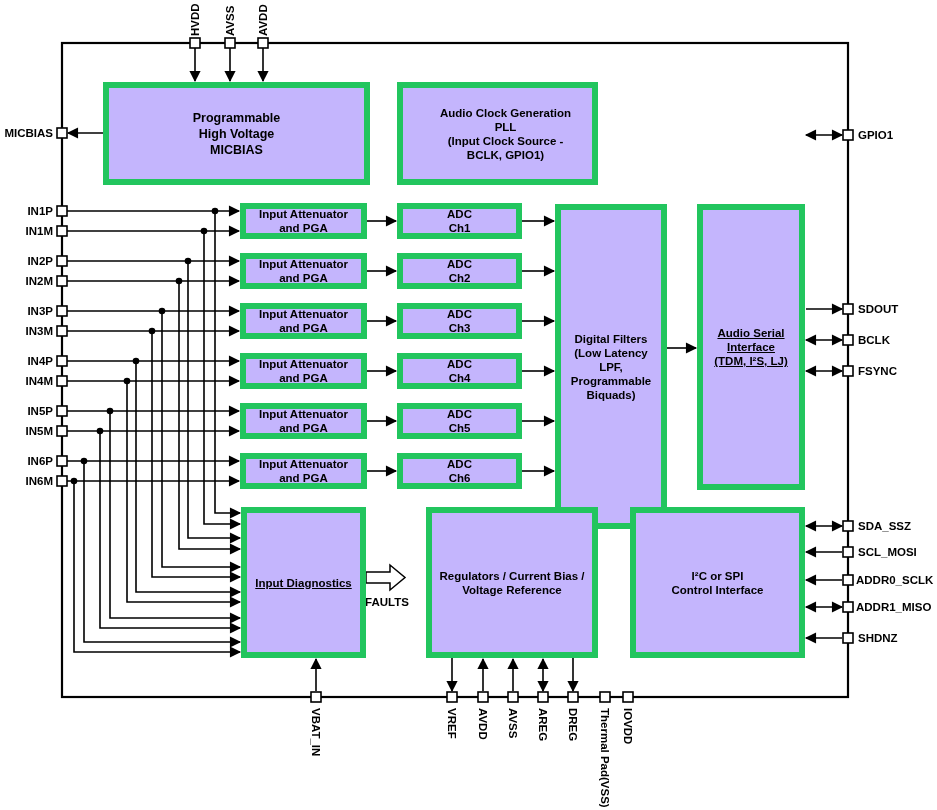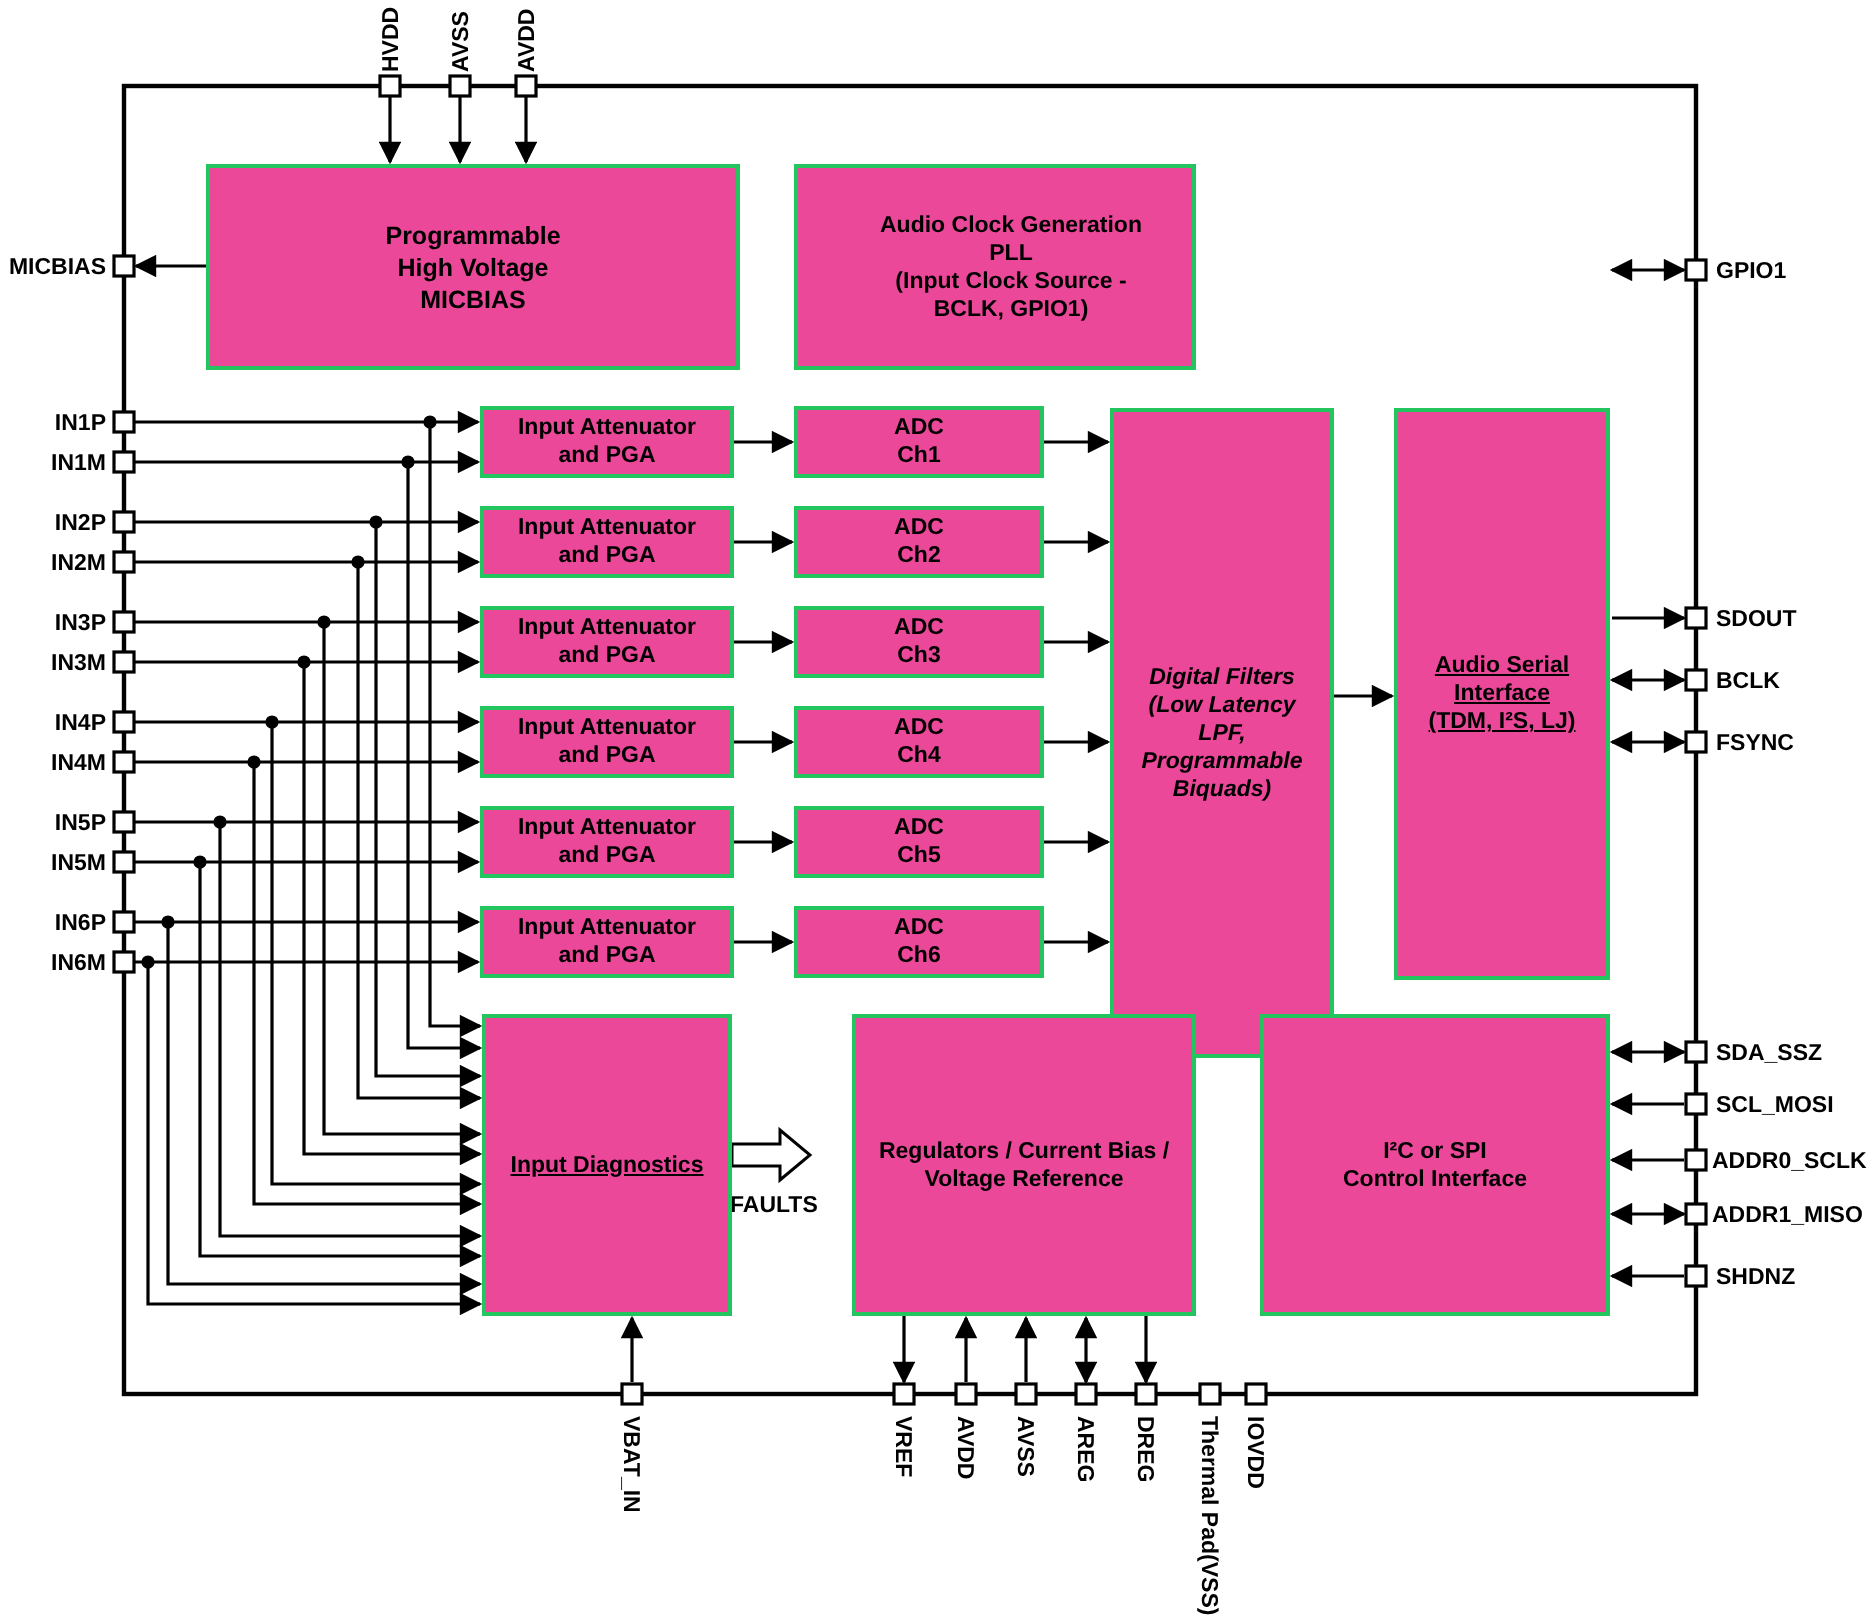--- a/index.html
+++ b/index.html
@@ -9,21 +9,21 @@
     overflow:hidden;
   }
   .canvas svg { position:absolute; left:0; top:0; }
   .wire { stroke:#000; stroke-width:1.6; fill:none; }
   .outer { stroke:#000; stroke-width:2.2; fill:none; }
   .pin-sq { fill:#fff; stroke:#000; stroke-width:1.6; }
   .dot { fill:#000; stroke:none; }
   .hollow { fill:#fff; stroke:#000; stroke-width:1.5; }
   text { font:bold 11.5px "Liberation Sans", sans-serif; fill:#000; }
   .block {
-    position:absolute; border:2px solid #22c55e; background:#ec4899;
+    position:absolute; border:6px solid #22c55e; background:#c4b5fd;
     display:flex; flex-direction:column; align-items:center; justify-content:center;
     text-align:center; font-weight:bold; font-size:11.5px; line-height:14px;
     white-space:pre-line; box-sizing:border-box;
   }
 </style>
 </head>
 <body>
 
 <div class="canvas">
 
@@ -248,21 +248,21 @@
   </div>
   <div class="block" style="left:397px; top:403px; width:125px; height:36px;">
     <div>ADC</div>
     <div>Ch5</div>
   </div>
   <div class="block" style="left:397px; top:453px; width:125px; height:36px;">
     <div>ADC</div>
     <div>Ch6</div>
   </div>
 
-  <div class="block" style="left:555px; top:204px; width:112px; height:325px;font-style:italic;">Digital Filters
+  <div class="block" style="left:555px; top:204px; width:112px; height:325px;">Digital Filters
 (Low Latency
 LPF,
 Programmable
 Biquads)</div>
 
   <div class="block" style="left:697px; top:204px; width:108px; height:286px;text-decoration:underline;">Audio Serial
 Interface
 (TDM, I²S, LJ)</div>
 
   <div class="block" style="left:241px; top:507px; width:125px; height:151px;text-decoration:underline;">Input Diagnostics</div>

